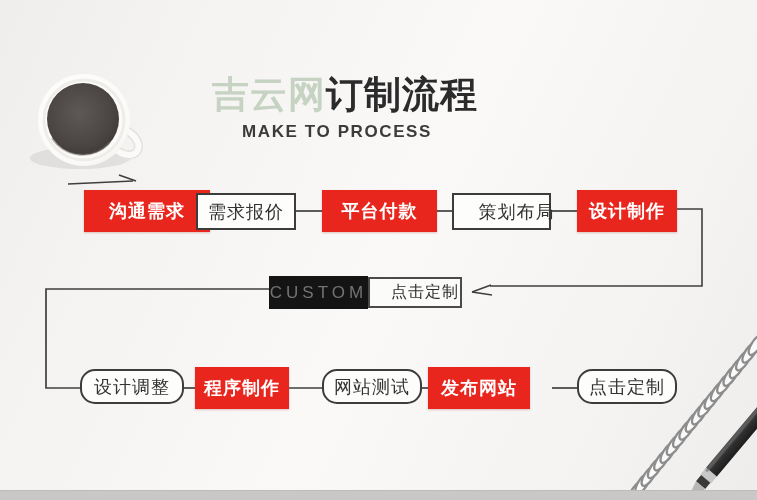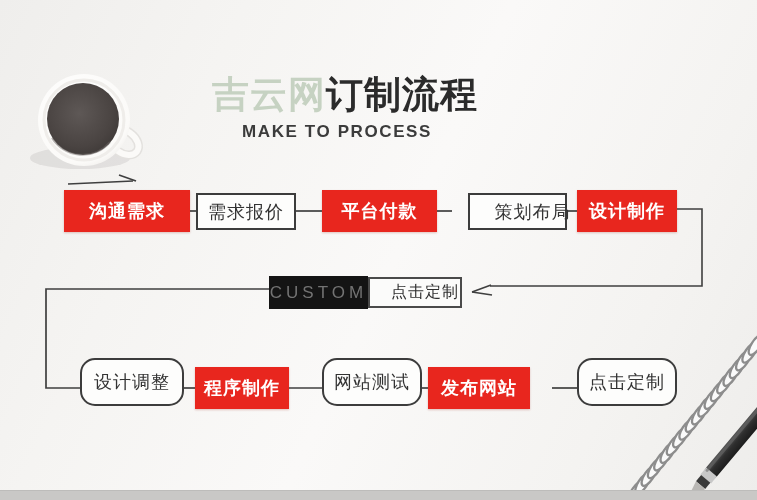--- a/index.html
+++ b/index.html
@@ -42,21 +42,21 @@
     background:#e8261e;color:#ffffff;font-weight:bold;
     top:190px;height:42px;
     box-shadow:0 1px 2px rgba(150,30,20,0.25);
   }
   .step.outline{
     background:#fdfdfc;color:#333333;font-weight:500;
     border:2px solid #3c3c3c;
     top:193px;height:37px;
   }
   .row2.red{top:367px;}
-  .row2.outline{top:358px;height:48px;border-radius:15px;}
+  .row2.outline{top:369px;height:35px;border-radius:15px;}
 
   .custom-badge{
     position:absolute;left:269px;top:276px;width:99px;height:33px;
     background:#141414;color:#737373;display:flex;align-items:center;justify-content:center;
     font-size:17px;font-weight:500;letter-spacing:4px;
   }
   .custom-cta{
     position:absolute;left:368px;top:277px;width:94px;height:31px;
     background:#fbfbfa;color:#2f2f2f;border:2px solid #4a4a4a;box-sizing:border-box;
     display:flex;align-items:center;justify-content:center;
@@ -162,24 +162,24 @@
     </g>
   </svg>
 
   <div class="title-block">
     <div class="title-line">
       <span class="brand">吉云网</span><span class="title-main">订制流程</span>
     </div>
     <div class="subtitle">MAKE TO PROCESS</div>
   </div>
 
-  <div class="step red" style="left:64px;width:126px;">沟通需求</div>
+  <div class="step red" style="left:84px;width:126px;">沟通需求</div>
   <div class="step outline" style="left:196px;width:100px;">需求报价</div>
   <div class="step red" style="left:322px;width:115px;">平台付款</div>
-  <div class="step outline" style="left:468px;width:99px;padding-left:30px;">策划布局</div>
+  <div class="step outline" style="left:452px;width:99px;padding-left:30px;">策划布局</div>
   <div class="step red" style="left:577px;width:100px;">设计制作</div>
 
   <div class="custom-badge">CUSTOM</div>
   <div class="custom-cta">点击定制</div>
 
   <div class="step outline row2" style="left:80px;width:104px;">设计调整</div>
   <div class="step red row2" style="left:195px;width:94px;">程序制作</div>
   <div class="step outline row2" style="left:322px;width:100px;">网站测试</div>
   <div class="step red row2" style="left:428px;width:102px;">发布网站</div>
   <div class="step outline row2" style="left:577px;width:100px;">点击定制</div>

